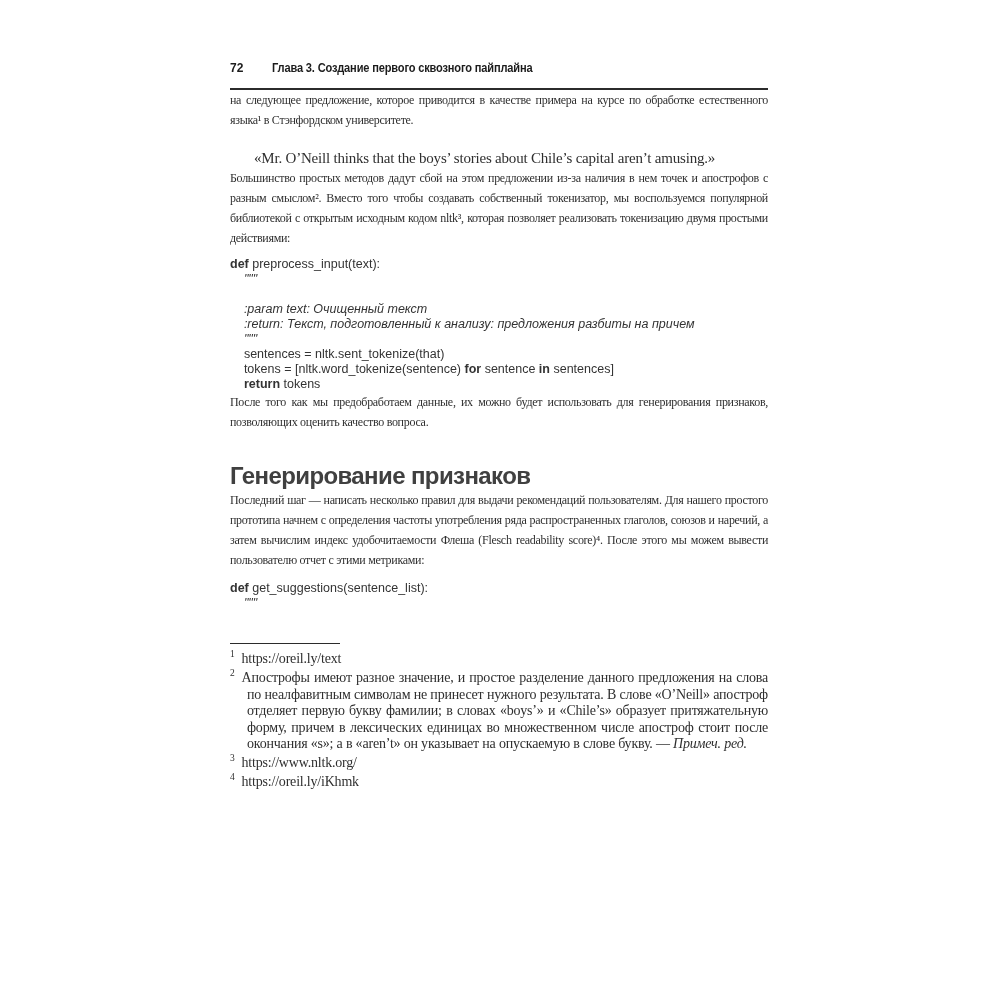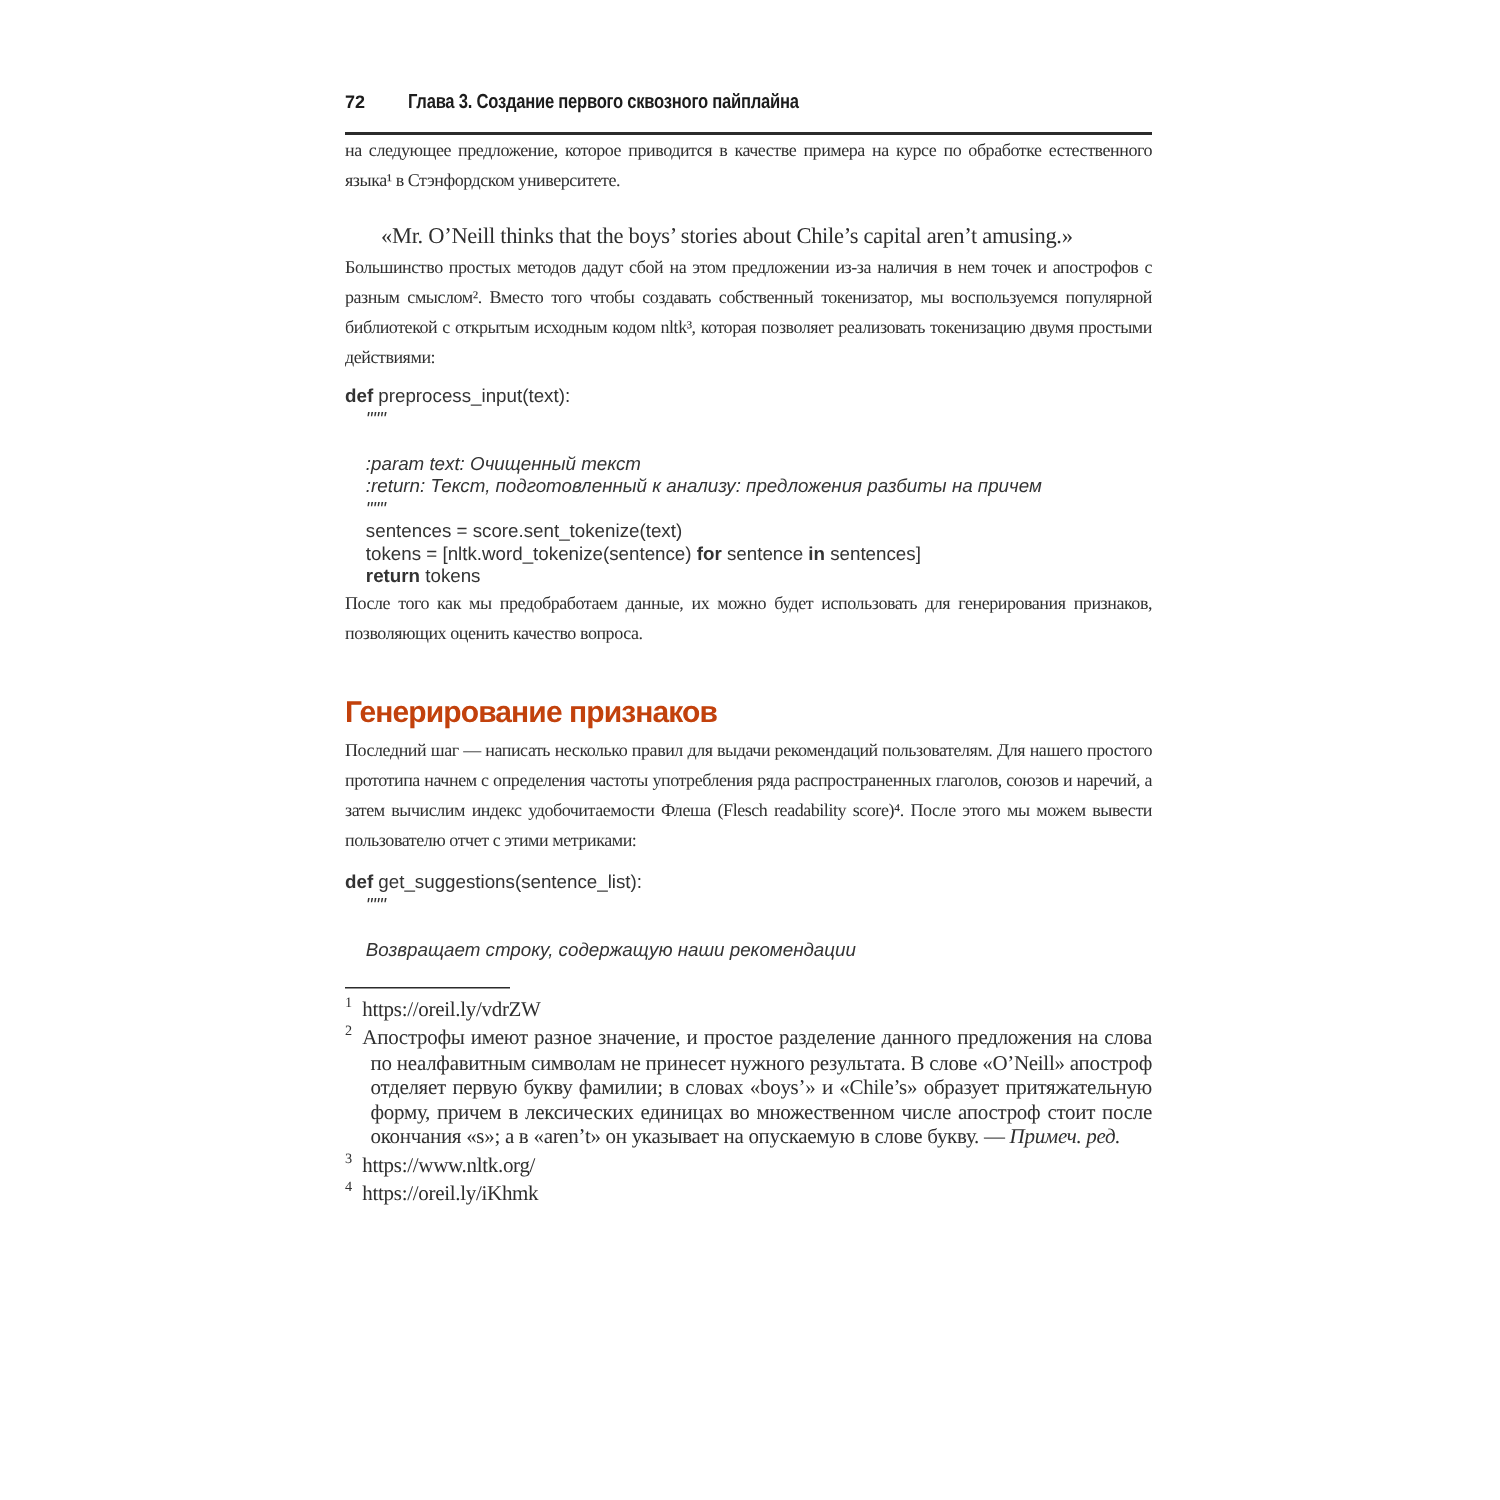--- a/index.html
+++ b/index.html
@@ -50,22 +50,22 @@
     margin-top:9px;
   }
   .code-line{white-space:pre;min-height:15px;}
   .code-line b{font-weight:bold;}
   .docstring{font-style:italic;}
   .code-2{margin-top:11px;}
 
   
   h2.section{
     font-family:"Liberation Sans","DejaVu Sans",sans-serif;
-    font-size:20px;font-weight:bold;letter-spacing:-0.6px;
-    color:#c2410c;
+    font-size:24px;font-weight:bold;letter-spacing:-0.6px;
+    color:#404040;
     margin:29px 0 0 0;line-height:29px;
   }
 
   
   .footnotes{margin-top:17px;font-size:14px;line-height:16.5px;letter-spacing:-0.2px;}
   .fnrule{width:110px;border-top:1.5px solid #2b2b2b;margin:0 0 7px 0;}
   .fn{
     padding-left:17px;text-indent:-17px;
     text-align:justify;margin-top:2.5px;
   }
@@ -92,42 +92,41 @@
 
     <p class="body para-tokenize">Большинство простых методов дадут сбой на этом предложении из-за наличия в нем точек и апострофов с разным смыслом². Вместо того чтобы создавать собственный токенизатор, мы воспользуемся популярной библиотекой с от­крытым исходным кодом nltk³, которая позволяет реализовать токенизацию двумя простыми действиями:</p>
 
     <div class="code code-1">
       <div class="code-line kw"><b>def</b> preprocess_input(text):</div>
       <div class="code-line docstring">    """</div>
       <div class="code-line"></div>
       <div class="code-line docstring">    :param text: Очищенный текст</div>
       <div class="code-line docstring">    :return: Текст, подготовленный к анализу: предложения разбиты на причем</div>
       <div class="code-line docstring">    """</div>
-      <div class="code-line kw">    sentences = score.sent_tokenize(text)</div>
+      <div class="code-line kw">    sentences = nltk.sent_tokenize(that)</div>
       <div class="code-line kw">    tokens = [nltk.word_tokenize(sentence) <b>for</b> sentence <b>in</b> sentences]</div>
       <div class="code-line kw">    <b>return</b> tokens</div>
     </div>
 
     <p class="body para-after">После того как мы предобработаем данные, их можно будет использовать для генерирования признаков, позволяющих оценить качество вопроса.</p>
 
     <h2 class="section">Генерирование признаков</h2>
 
     <p class="body para-features">Последний шаг — написать несколько правил для выдачи рекомендаций поль­зователям. Для нашего простого прототипа начнем с определения частоты употребления ряда распространенных глаголов, союзов и наречий, а затем вы­числим индекс удобочитаемости Флеша (Flesch readability score)⁴. После этого мы можем вывести пользователю отчет с этими метриками:</p>
 
     <div class="code code-2">
       <div class="code-line kw"><b>def</b> get_suggestions(sentence_list):</div>
       <div class="code-line docstring">    """</div>
       <div class="code-line"></div>
-      <div class="code-line docstring">    Возвращает строку, содержащую наши рекомендации</div>
     </div>
 
     <div class="footnotes">
       <div class="fnrule"></div>
 
-      <div class="fn"><sup>1</sup><span>https://oreil.ly/vdrZW</span></div>
+      <div class="fn"><sup>1</sup><span>https://oreil.ly/text</span></div>
 
       <div class="fn"><sup>2</sup><span>Апострофы имеют разное значение, и простое разделение данного предложения на слова по неалфавитным символам не принесет нужного результата. В слове «O’Neill» апостроф отделяет первую букву фамилии; в словах «boys’» и «Chile’s» образует притяжательную форму, причем в лексических единицах во множественном числе апостроф стоит после окончания «s»; а в «aren’t» он указывает на опускаемую в слове букву. — </span><span class="fn-italic">Примеч. ред.</span></div>
 
       <div class="fn"><sup>3</sup><span>https://www.nltk.org/</span></div>
 
       <div class="fn"><sup>4</sup><span>https://oreil.ly/iKhmk</span></div>
     </div>
 
   </div>
 </div>

